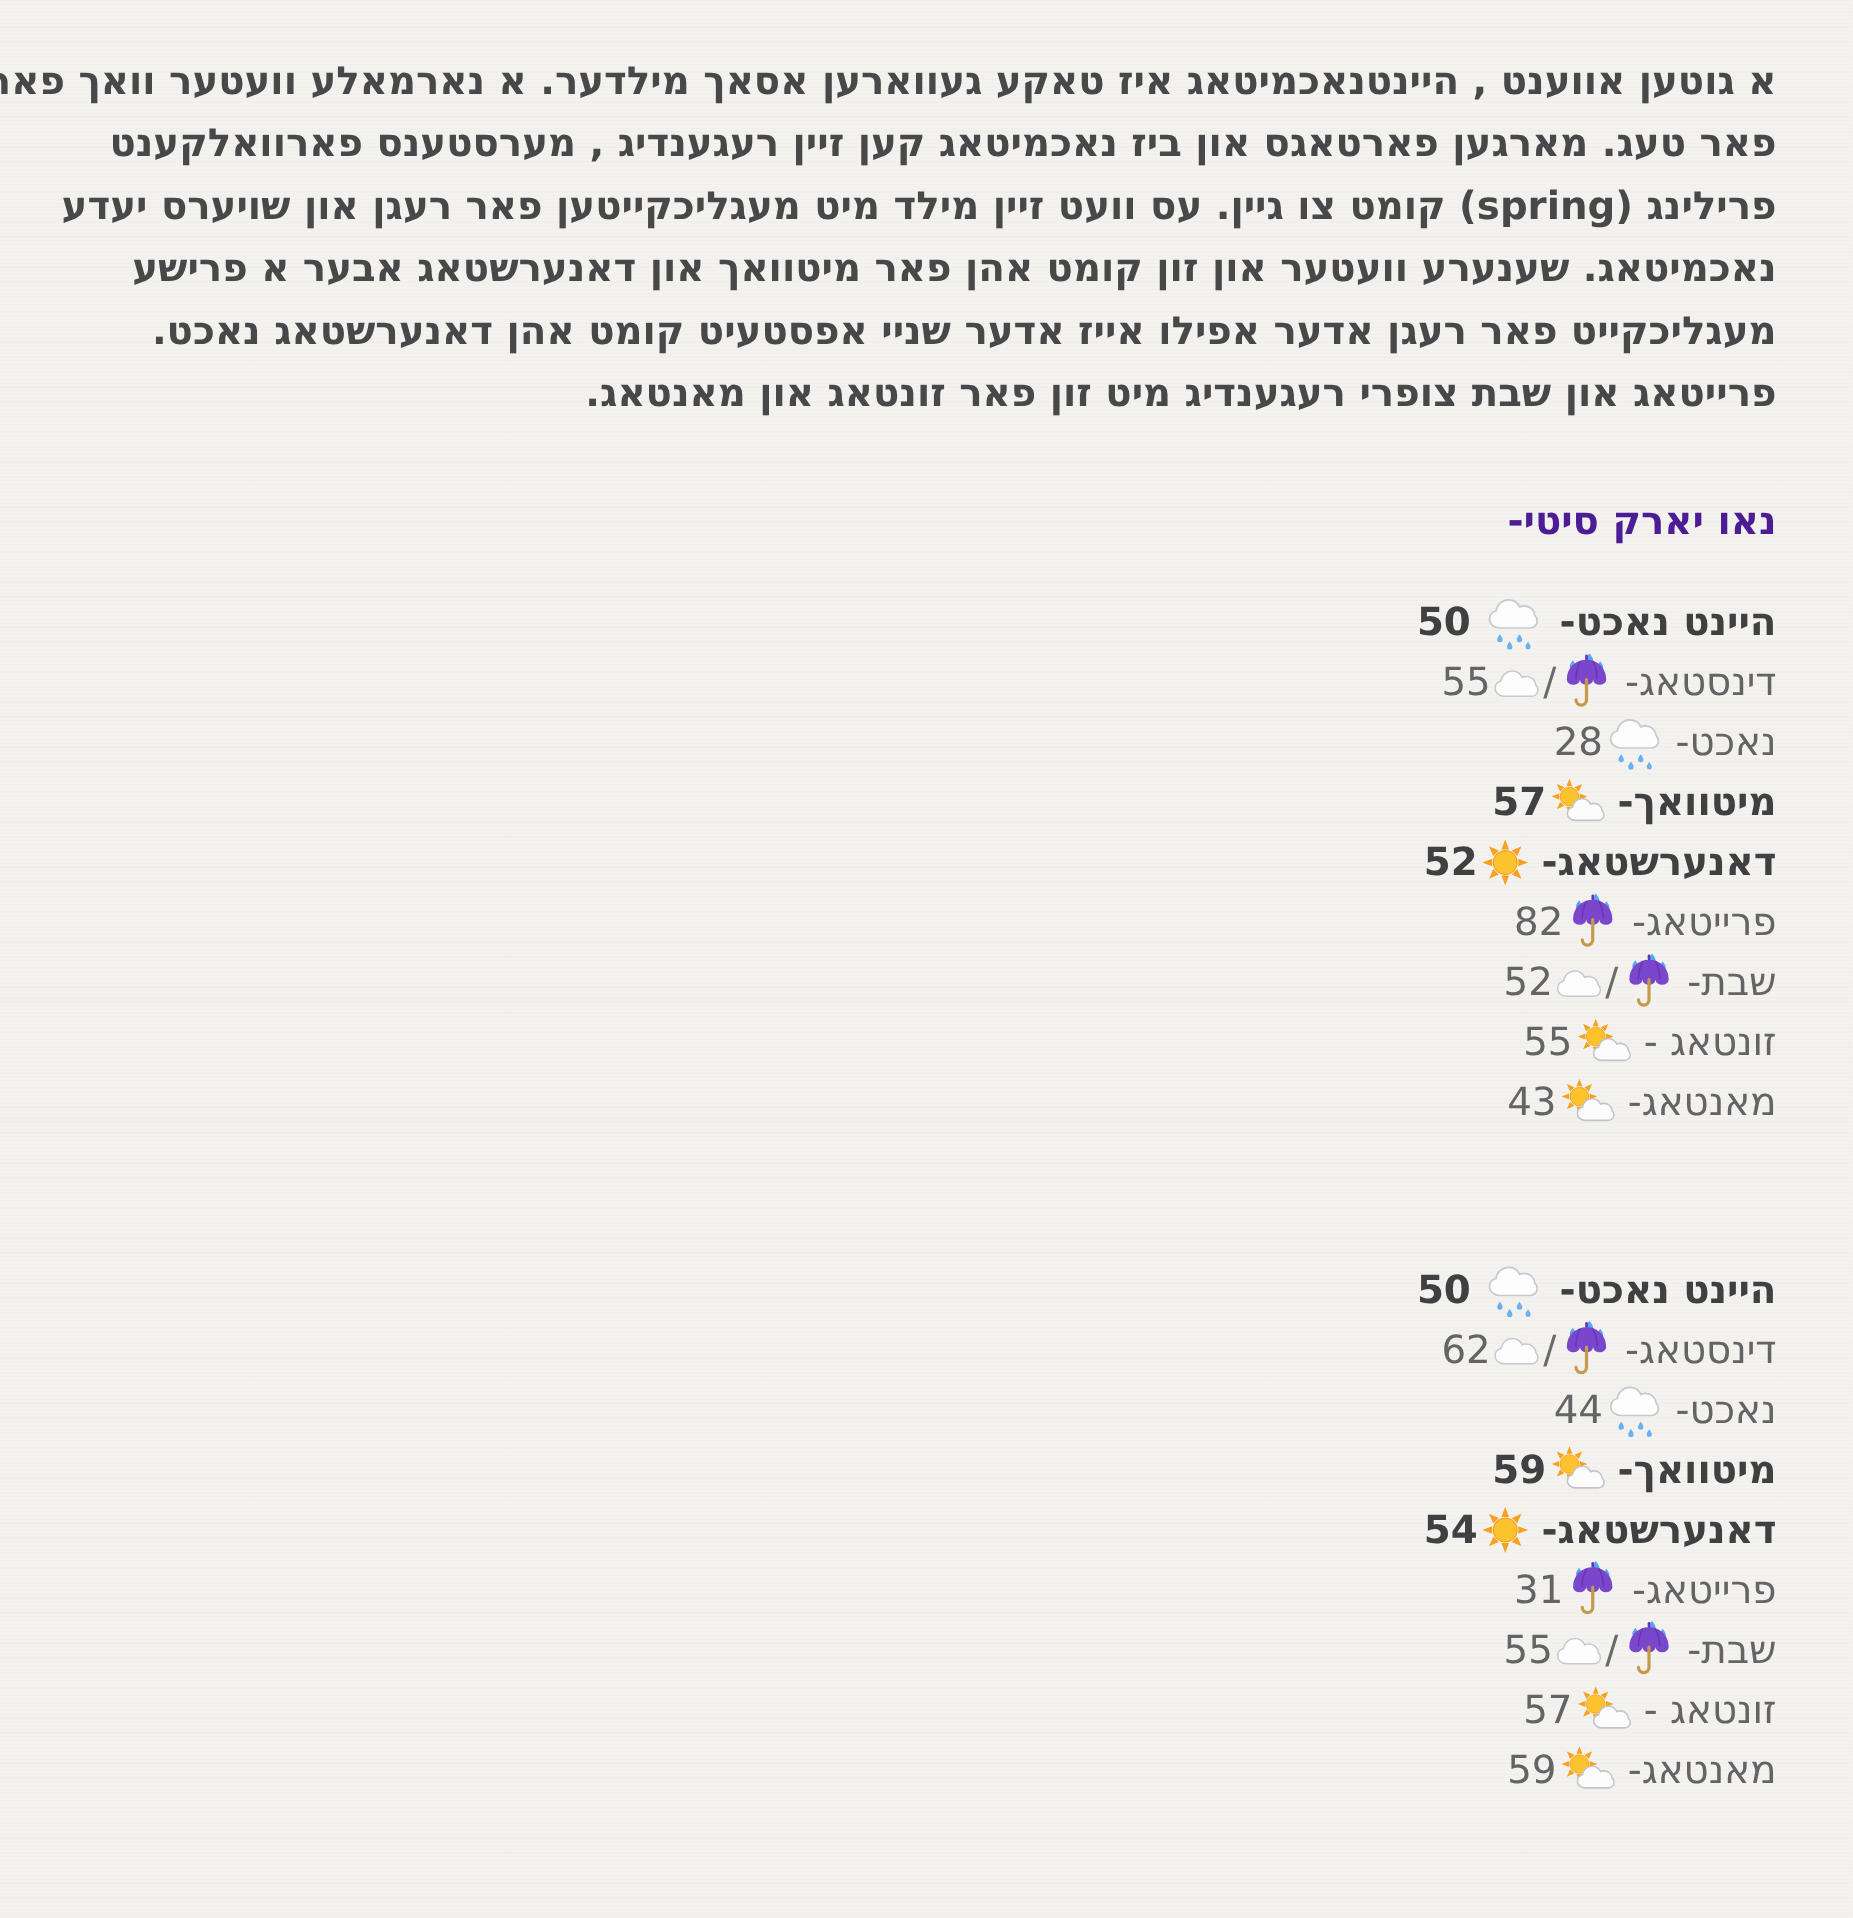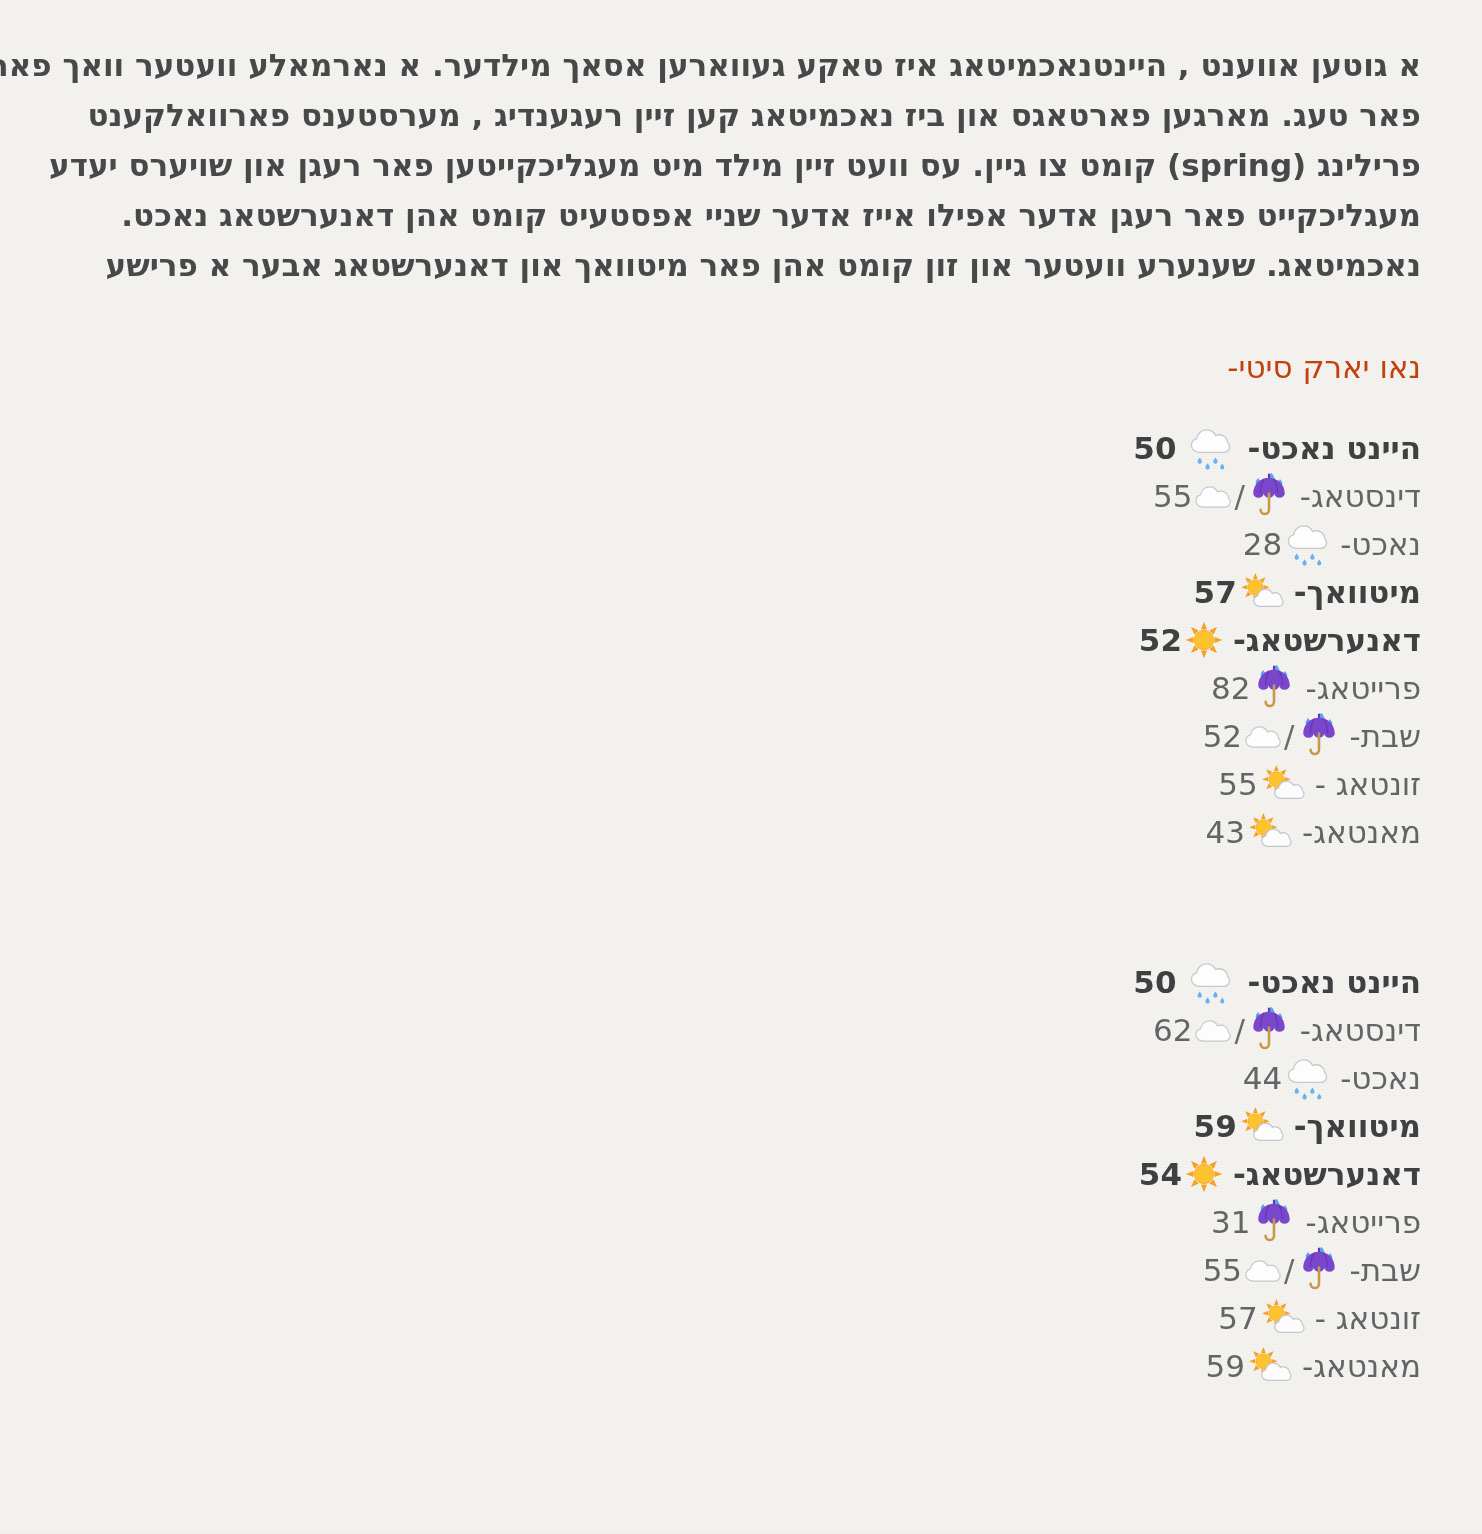--- a/index.html
+++ b/index.html
@@ -25,22 +25,22 @@
     font-size: 31px;
     font-weight: 700;
     color: #48484a;
     height: 50px;
     line-height: 50px;
     white-space: nowrap;
     text-align: right;
   }
   .hdr {
     font-size: 31px;
-    font-weight: 400;
-    color: #c2410c;
+    font-weight: 700;
+    color: #4c1d95;
     height: 50px;
     display: flex;
     align-items: center;
     justify-content: flex-start;
     white-space: nowrap;
   }
   .row {
     height: 48px;
     display: flex;
     align-items: center;
@@ -75,22 +75,23 @@
 </style>
 </head>
 <body>
 
 <div class="doc">
 
   <div>
     <div class="pline">א גוטען אווענט , היינטנאכמיטאג איז טאקע געווארען אסאך מילדער. א נארמאלע וועטער וואך פאר</div>
     <div class="pline">פאר טעג. מארגען פארטאגס און ביז נאכמיטאג קען זיין רעגענדיג , מערסטענס פארוואלקענט</div>
     <div class="pline">פרילינג (spring) קומט צו גיין. עס וועט זיין מילד מיט מעגליכקייטען פאר רעגן און שויערס יעדע</div>
+    <div class="pline">נאכמיטאג. שענערע וועטער און זון קומט אהן פאר מיטוואך  און דאנערשטאג אבער א פרישע</div>
     <div class="pline">מעגליכקייט פאר רעגן אדער אפילו אייז אדער שניי אפסטעיט קומט אהן דאנערשטאג נאכט.</div>
-    <div class="pline">נאכמיטאג. שענערע וועטער און זון קומט אהן פאר מיטוואך  און דאנערשטאג אבער א פרישע</div>
+    <div class="pline">פרייטאג און שבת צופרי רעגענדיג מיט זון פאר זונטאג און מאנטאג.</div>
   </div>
 
   <div class="sp52"></div>
 
   <div class="hdr">נאו יארק סיטי-</div>
   <div class="sp32"></div>
 
   <div>
     <div class="row b sp">
       <span>היינט נאכט-</span>

